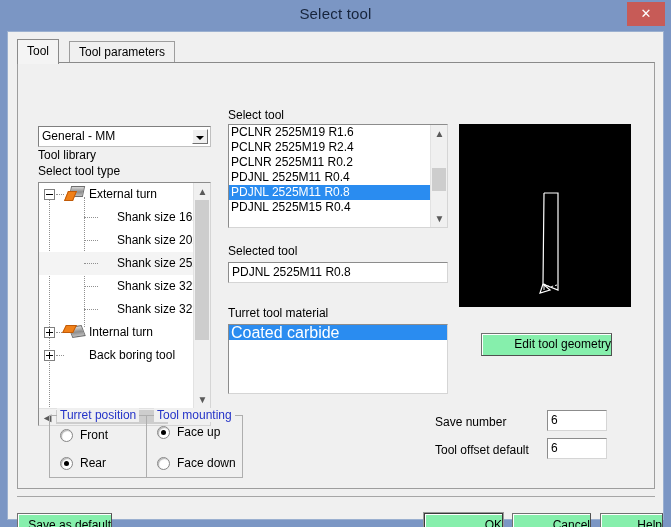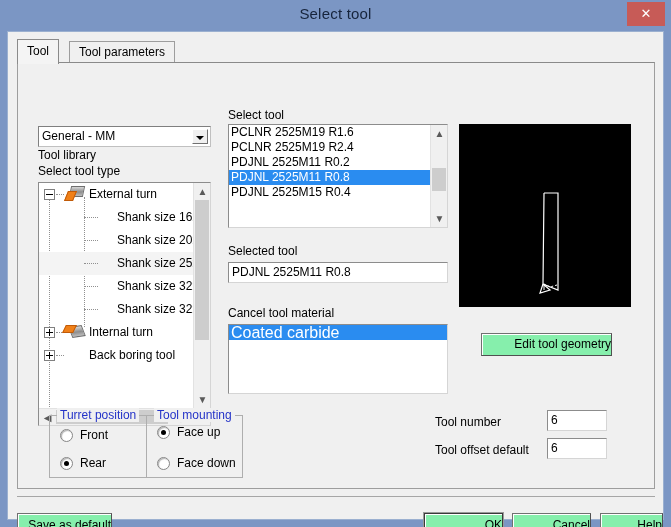--- a/index.html
+++ b/index.html
@@ -499,36 +499,37 @@
         <div class="sb-arrow" style="right:0;">▶</div>
       </div>
       <div class="sb-corner"></div>
     </div>
 
     <div class="lbl" style="left:220px; top:76px;">Select tool</div>
     <div class="sunken" id="list-wrap">
       <div id="list-inner">
         <div class="litem">PCLNR 2525M19 R1.6</div>
         <div class="litem">PCLNR 2525M19 R2.4</div>
-        <div class="litem">PDJNL 2525M11 R0.2</div>
+        <div class="litem">PCLNR 2525M11 R0.2</div>
+        <div class="litem">PDJNL 2525M11 R0.4</div>
         <div class="litem sel">PDJNL 2525M11 R0.8</div>
         <div class="litem">PDJNL 2525M15 R0.4</div>
 
       </div>
       <div id="list-sb">
         <div class="sb-arrow" style="top:0;">▲</div>
         <div class="sb-thumb" style="left:1px; right:1px; top:43px; height:23px;"></div>
         <div class="sb-arrow" style="bottom:0;">▼</div>
       </div>
     </div>
 
     <div class="lbl" style="left:220px; top:212px;">Selected tool</div>
     <div class="edit" style="left:220px; top:230px; width:220px; height:21px;">PDJNL 2525M11 R0.8</div>
 
-    <div class="lbl" style="left:220px; top:274px;">Cancel tool material</div>
+    <div class="lbl" style="left:220px; top:274px;">Turret tool material</div>
     <div class="sunken" id="mat-wrap">
       <div id="mat-item">Coated carbide</div>
     </div>
 
     <div id="preview">
       <svg width="172" height="183" viewBox="0 0 172 183">
         <polyline points="85,69 99,69 99,166 84,160 85,69" fill="none" stroke="#ffffff" stroke-width="1.2"></polyline>
         <polyline points="84,160 81,169 91,166 84,160" fill="none" stroke="#ffffff" stroke-width="1.2"></polyline>
         <polyline points="85,160 91,163 98,161" fill="none" stroke="#ffffff" stroke-width="1" stroke-dasharray="2,2"></polyline>
         <polyline points="85,160 85,166" fill="none" stroke="#ffffff" stroke-width="1"></polyline>
@@ -556,21 +557,21 @@
       <div class="radio on" style="left:10px; top:9px;">
         <span class="dot"></span>
         <span class="rtext">Face up</span>
       </div>
       <div class="radio" style="left:10px; top:40px;">
         <span class="dot"></span>
         <span class="rtext">Face down</span>
       </div>
     </div>
 
-    <div class="lbl" style="left:427px; top:383px;">Tool number</div>
+    <div class="lbl" style="left:427px; top:383px;">Save number</div>
     <div class="edit" style="left:539px; top:378px; width:60px; height:21px;">6</div>
 
     <div class="lbl" style="left:427px; top:411px;">Tool offset default</div>
     <div class="edit" style="left:539px; top:406px; width:60px; height:21px;">6</div>
 
     <div id="footer-sep"></div>
 
     <div class="btn" style="left:9px; top:481px; width:95px; height:25px; line-height:23px;">
       <span>Save as default</span>
     </div>

